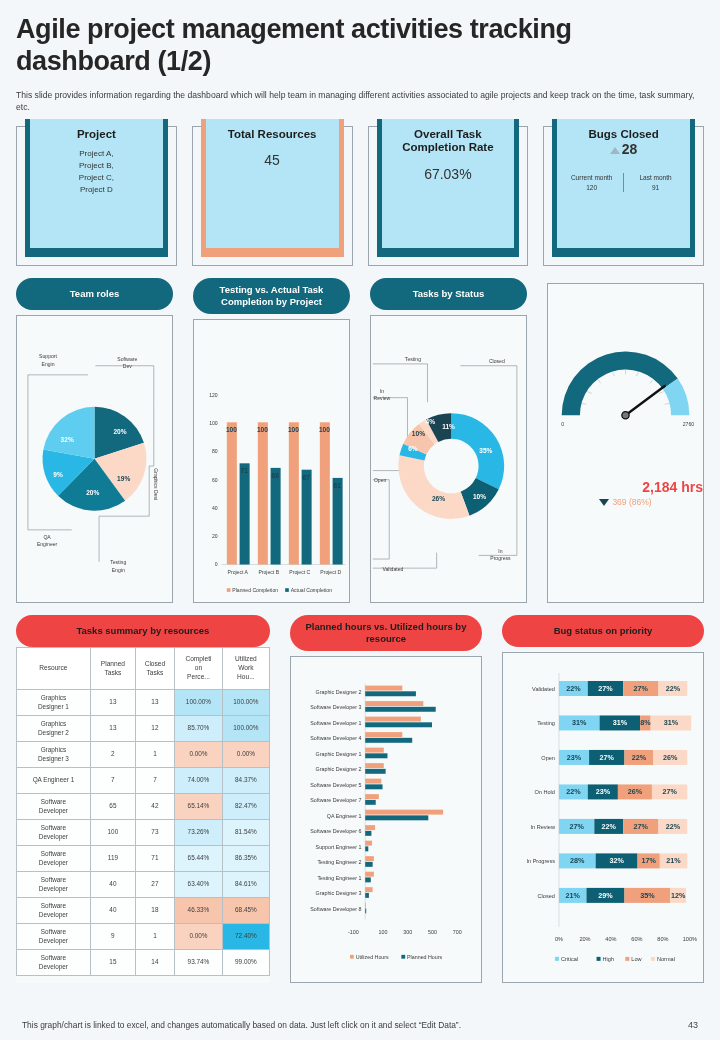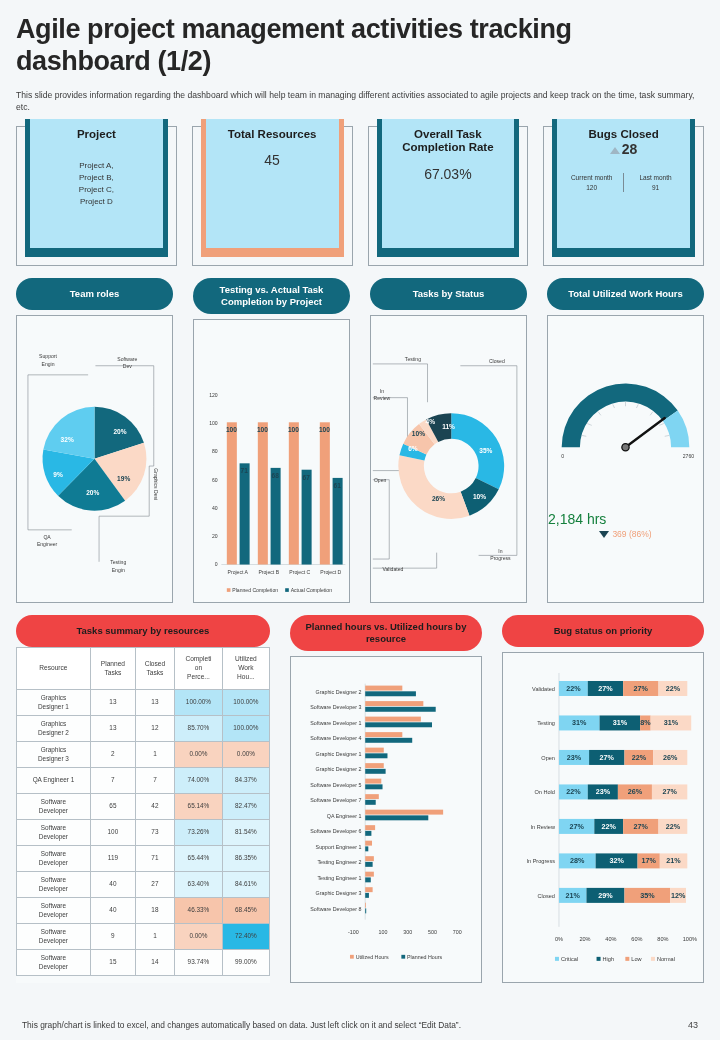--- a/index.html
+++ b/index.html
@@ -44,21 +44,21 @@
     position: absolute; left: 5px; right: 5px; top: 0; bottom: 9px;
     background: #b3e5f7;
   }
   .kpi-content {
     position: relative; z-index: 3; width: 100%;
     padding: 9px 8px 0; text-align: center;
   }
   .kpi-label { font-size: 11.5px; font-weight: bold; line-height: 1.2; color: #1d1d1d; }
   .kpi-value { font-size: 14px; margin-top: 11px; color: #333; }
   .kpi-value.inline { font-size: 14px; font-weight: bold; margin-top: 0; }
-  .kpi-list { font-size: 8px; line-height: 1.5; margin-top: 19px; color: #333; }
+  .kpi-list { font-size: 8px; line-height: 1.5; margin-top: 7px; color: #333; }
   .kpi-split { display: flex; margin-top: 16px; font-size: 6.5px; color: #333; }
   .kpi-split > div { flex: 1; line-height: 1.45; }
   .kpi-split > div:first-child { border-right: 1px solid #7a8b95; }
   .tri-up { display:inline-block; width:0;height:0;
     border-left:5px solid transparent;border-right:5px solid transparent;
     border-bottom:7px solid #9fb6c4; vertical-align: middle; margin-right:2px;}
 
   
   .panel-row { display: flex; gap: 20px; margin-top: 12px; }
   .panel { flex: 1; display: flex; flex-direction: column; }
@@ -74,21 +74,21 @@
     margin-top: 5px; flex: 1; position: relative; overflow: hidden;
   }
   .row1 .panel-body { height: 305px; }
   .row2 .panel-body { height: 325px; }
 
   .lbl { font-size: 5.6px; fill: #3a3a3a; }
   .pct-w { font-size: 7.2px; font-weight: bold; fill: #ffffff; }
   .pct-d { font-size: 7.2px; font-weight: bold; fill: #1b4452; }
 
   
-  .gauge-val { text-align:left; font-size: 14px; font-weight: normal; color:#15803d; margin-top: 6px;}
+  .gauge-val { text-align:right; font-size: 14px; font-weight: bold; color:#ef4444; margin-top: 6px;}
   .gauge-delta { text-align:center; font-size: 8.5px; color:#f0a07a; margin-top: 2px;}
   .tri-down { display:inline-block; width:0;height:0;
     border-left:5px solid transparent;border-right:5px solid transparent;
     border-top:7px solid #1b4452; vertical-align: middle; margin-right:3px;}
 
   
   table.summary { width: 100%; border-collapse: collapse; font-size: 6.4px; }
   table.summary th, table.summary td {
     border: 1px solid #b6c0c7; text-align: center; color: #3d3d3d;
     padding: 3px 1px; line-height: 1.35;
@@ -295,21 +295,20 @@
             <text class="pct-w" x="-42" y="-16" text-anchor="middle">6%</text>
             <text class="pct-d" x="-36" y="-33" text-anchor="middle">10%</text>
             <text class="pct-w" x="-23" y="-46" text-anchor="middle">4%</text>
             <text class="pct-w" x="-3" y="-41" text-anchor="middle">11%</text>
           </g>
         </svg>
       </div>
     </div>
 
     <div class="panel">
-      <div class="panel-head">Total Utilized Work Hours</div>
       <div class="panel-body">
         <svg width="100%" height="185" viewBox="0 0 170 185">
           <g transform="translate(85,135)">
             <path d="M-70 0 A70 70 0 0 1 57.3 -40.2 L41.0 -28.7 A50 50 0 0 0 -50 0 Z" fill="#12687d"></path>
             <path d="M57.3 -40.2 A70 70 0 0 1 70 0 L50 0 A50 50 0 0 0 41.0 -28.7 Z" fill="#7fd5f2"></path>
             <g stroke="#b6c0c7" stroke-width="0.7">
               <line x1="-48" y1="-13" x2="-43" y2="-12"></line>
               <line x1="-42" y1="-26" x2="-37" y2="-24"></line>
               <line x1="-30" y1="-39" x2="-27" y2="-35"></line>
               <line x1="-14" y1="-47" x2="-12" y2="-43"></line>

